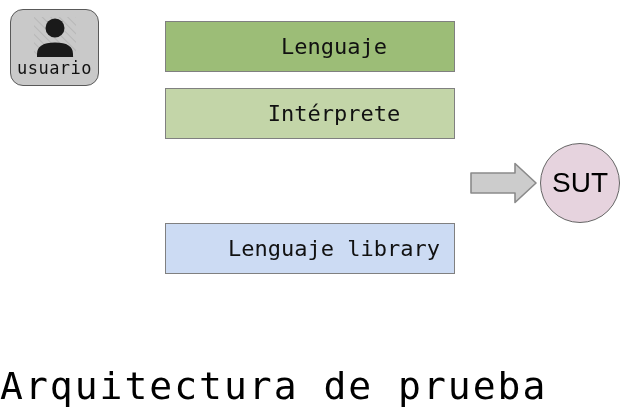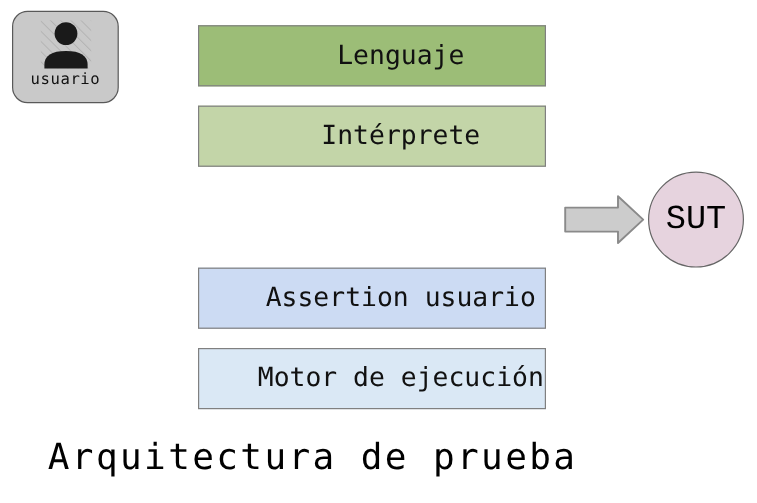--- a/index.html
+++ b/index.html
@@ -17,21 +17,21 @@
     width: 89px; height: 77px;
     background: #c9c9c9;
     border: 1.5px solid #595959;
     border-radius: 13px;
     box-sizing: border-box;
     display: flex; flex-direction: column;
     align-items: center; justify-content: flex-start;
   }
   .user-box svg { margin-top: 6px; display: block; }
   .user-label {
-    font-size: 13px; color: #111111; line-height: 1;
+    font-size: 17px; color: #111111; line-height: 1;
     margin-top: 2px; letter-spacing: 0.5px;
   }
 
   
   .layer {
     position: absolute; left: 165px; width: 290px; height: 51px;
     border: 1.5px solid #808080;
     box-sizing: border-box;
     display: flex; align-items: center; justify-content: center;
     font-size: 22px; color: #111111; padding-left: 48px;
@@ -47,29 +47,29 @@
 
   
   .sut-circle {
     position: absolute; left: 540px; top: 143px;
     width: 80px; height: 80px;
     border-radius: 50%;
     background: #e6d3de;
     border: 1px solid #666666;
     box-sizing: border-box;
     display: flex; align-items: center; justify-content: center;
-    font-family: Liberation Mono, monospace;
+    font-family: Liberation Sans, sans-serif;
     font-size: 28px; color: #000000;
   }
 
   
   .title {
     position: absolute; left: 0; top: 364px; width: 521px;
     text-align: center;
-    font-size: 30px; color: #000000;
+    font-size: 38px; color: #000000;
     letter-spacing: 2px;
     white-space: nowrap;
   }
 </style>
 </head>
 <body>
 
 <div class="canvas">
 
   <div class="user-box" style="background: rgb(201, 201, 201); border-color: rgb(89, 89, 89);">
@@ -86,24 +86,21 @@
     <div class="user-label">usuario</div>
   </div>
 
   <div class="layer layer-0" style="background: rgb(156, 189, 119); border-color: rgb(128, 128, 128);">
     <span>Lenguaje</span>
   </div>
   <div class="layer layer-1" style="background: rgb(195, 213, 168); border-color: rgb(128, 128, 128);">
     <span>Intérprete</span>
   </div>
   <div class="layer layer-3" style="background: rgb(204, 219, 243); border-color: rgb(128, 128, 128);">
-    <span>Assertion usuario</span>
-  </div>
-  <div class="layer layer-4" style="background: rgb(218, 232, 245); border-color: rgb(128, 128, 128);">
-    <span>Motor de ejecución</span>
+    <span>Lenguaje library</span>
   </div>
 
   <div class="arrow-wrap">
     <svg width="68" height="42" viewBox="0 0 68 42" aria-hidden="true">
       <polygon points="1,11 45,11 45,1.5 66,21 45,40.5 45,31 1,31" fill="#cccccc" stroke="#8a8a8a" stroke-width="1.6" stroke-linejoin="round"></polygon>
     </svg>
   </div>
 
   <div class="sut-circle" style="background: rgb(230, 211, 222); border-color: rgb(102, 102, 102);">
     <span>SUT</span>

